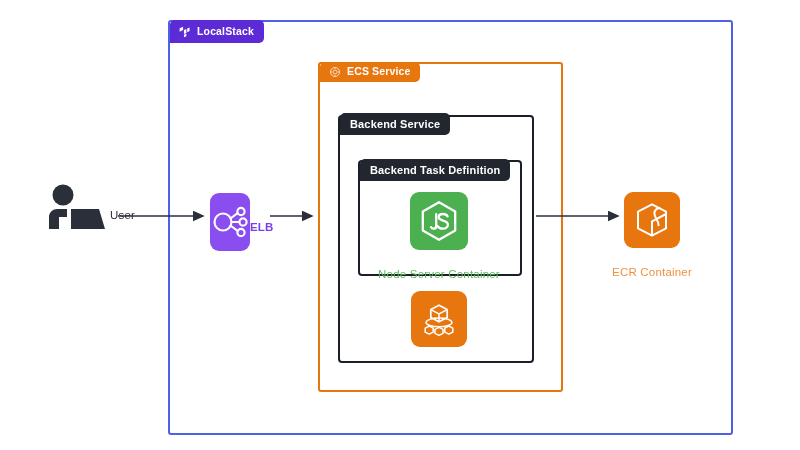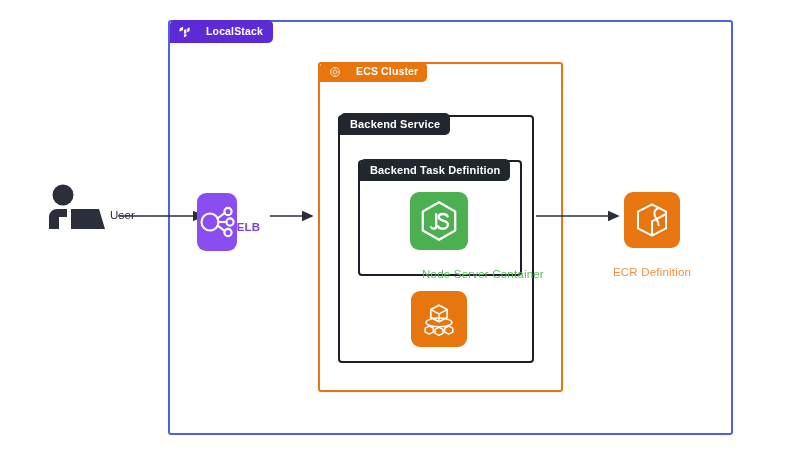--- a/index.html
+++ b/index.html
@@ -50,21 +50,21 @@
     width: 164px; height: 116px;
     border: 2px solid #1b1f2a;
     border-radius: 4px;
   }
 
   
   .badge {
     position: absolute;
     display: flex;
     align-items: center;
-    gap: 15px;
+    gap: 6px;
     box-sizing: border-box;
     border-radius: 5px;
     padding: 4px 9px;
     font-size: 10.5px;
     font-weight: 700;
     letter-spacing: 0.15px;
     color: #ffffff;
     white-space: nowrap;
     line-height: 1.1;
     justify-content: center;
@@ -117,27 +117,27 @@
     font-weight: 400;
     letter-spacing: 0.2px;
     white-space: nowrap;
     text-align: center;
   }
 
   .node-user      { left: 38px;  top: 183px; width: 104px; }
   .node-user .node-icon { width: 72px; height: 54px; background: transparent; }
   .node-user .node-caption { color: #2b2f3a; }
 
-  .node-elb       { left: 210px; top: 193px; width: 37px; justify-content: center; }
+  .node-elb       { left: 210px; top: 193px; width: 37px; }
   .node-elb .node-icon { width: 58px; height: 58px; background: #8a4df0; }
   .node-elb .node-caption { color: #7b41e8; font-weight: 600; }
 
   .node-nodejs    { left: 410px; top: 192px; width: 58px; }
   .node-nodejs .node-icon { width: 58px; height: 58px; background: #4caf50; }
-  .node-nodejs .node-caption { color: #5cb85c; font-weight: 400; margin-left: 44px; }
+  .node-nodejs .node-caption { color: #5cb85c; font-weight: 400; }
   .node-nodejs .node-caption-wide {
     position: absolute; top: 67px; left: 50%;
     transform: translateX(-50%);
   }
 
   .node-ecs-task  { left: 411px; top: 291px; width: 56px; }
   .node-ecs-task .node-icon { width: 56px; height: 56px; background: #e8760f; }
 
   .node-ecr       { left: 624px; top: 192px; width: 56px; }
   .node-ecr .node-icon { width: 56px; height: 56px; background: #e8760f; }
@@ -191,21 +191,21 @@
   </div>
 
   <div class="badge badge-ecs">
     <span>
       <svg width="12" height="12" viewBox="0 0 24 24">
         <circle cx="12" cy="12" r="9" fill="none" stroke="#ffffff" stroke-width="1.7" opacity="0.85"></circle>
         <circle cx="12" cy="12" r="4" fill="none" stroke="#ffffff" stroke-width="1.7" opacity="0.85"></circle>
         <path d="M12 3 L12 6 M12 18 L12 21 M3 12 L6 12 M18 12 L21 12" stroke="#ffffff" stroke-width="1.5" opacity="0.85"></path>
       </svg>
     </span>
-    <span>ECS Cluster</span>
+    <span>ECS Service</span>
   </div>
 
   <div class="badge badge-taskdef">
     <span>Backend Task Definition</span>
   </div>
 
   <div class="badge badge-service">
     <span>Backend Service</span>
   </div>
 
@@ -261,16 +261,16 @@
   </div>
 
   <div class="node node-ecr">
     <div class="node-icon">
       <svg width="38" height="38" viewBox="0 0 38 38">
         <path d="M5 10.6 L19 3.4 L33 10.6 L33 27.4 L19 34.6 L5 27.4 Z" fill="none" stroke="#ffffff" stroke-width="2" stroke-linejoin="round"></path>
         <path d="M19 34.6 L19 20.4 L33 13" fill="none" stroke="#ffffff" stroke-width="2" stroke-linejoin="round"></path>
         <path d="M25.6 24.2 C25.6 19 21.4 16.6 21.4 12.4 C21.4 9.6 23.4 7.6 26.4 7" fill="none" stroke="#ffffff" stroke-width="2" stroke-linecap="round"></path>
       </svg>
     </div>
-    <div class="node-caption node-caption-wide">ECR Definition</div>
+    <div class="node-caption node-caption-wide">ECR Container</div>
   </div>
 
 </div>
 
 </body></html>

